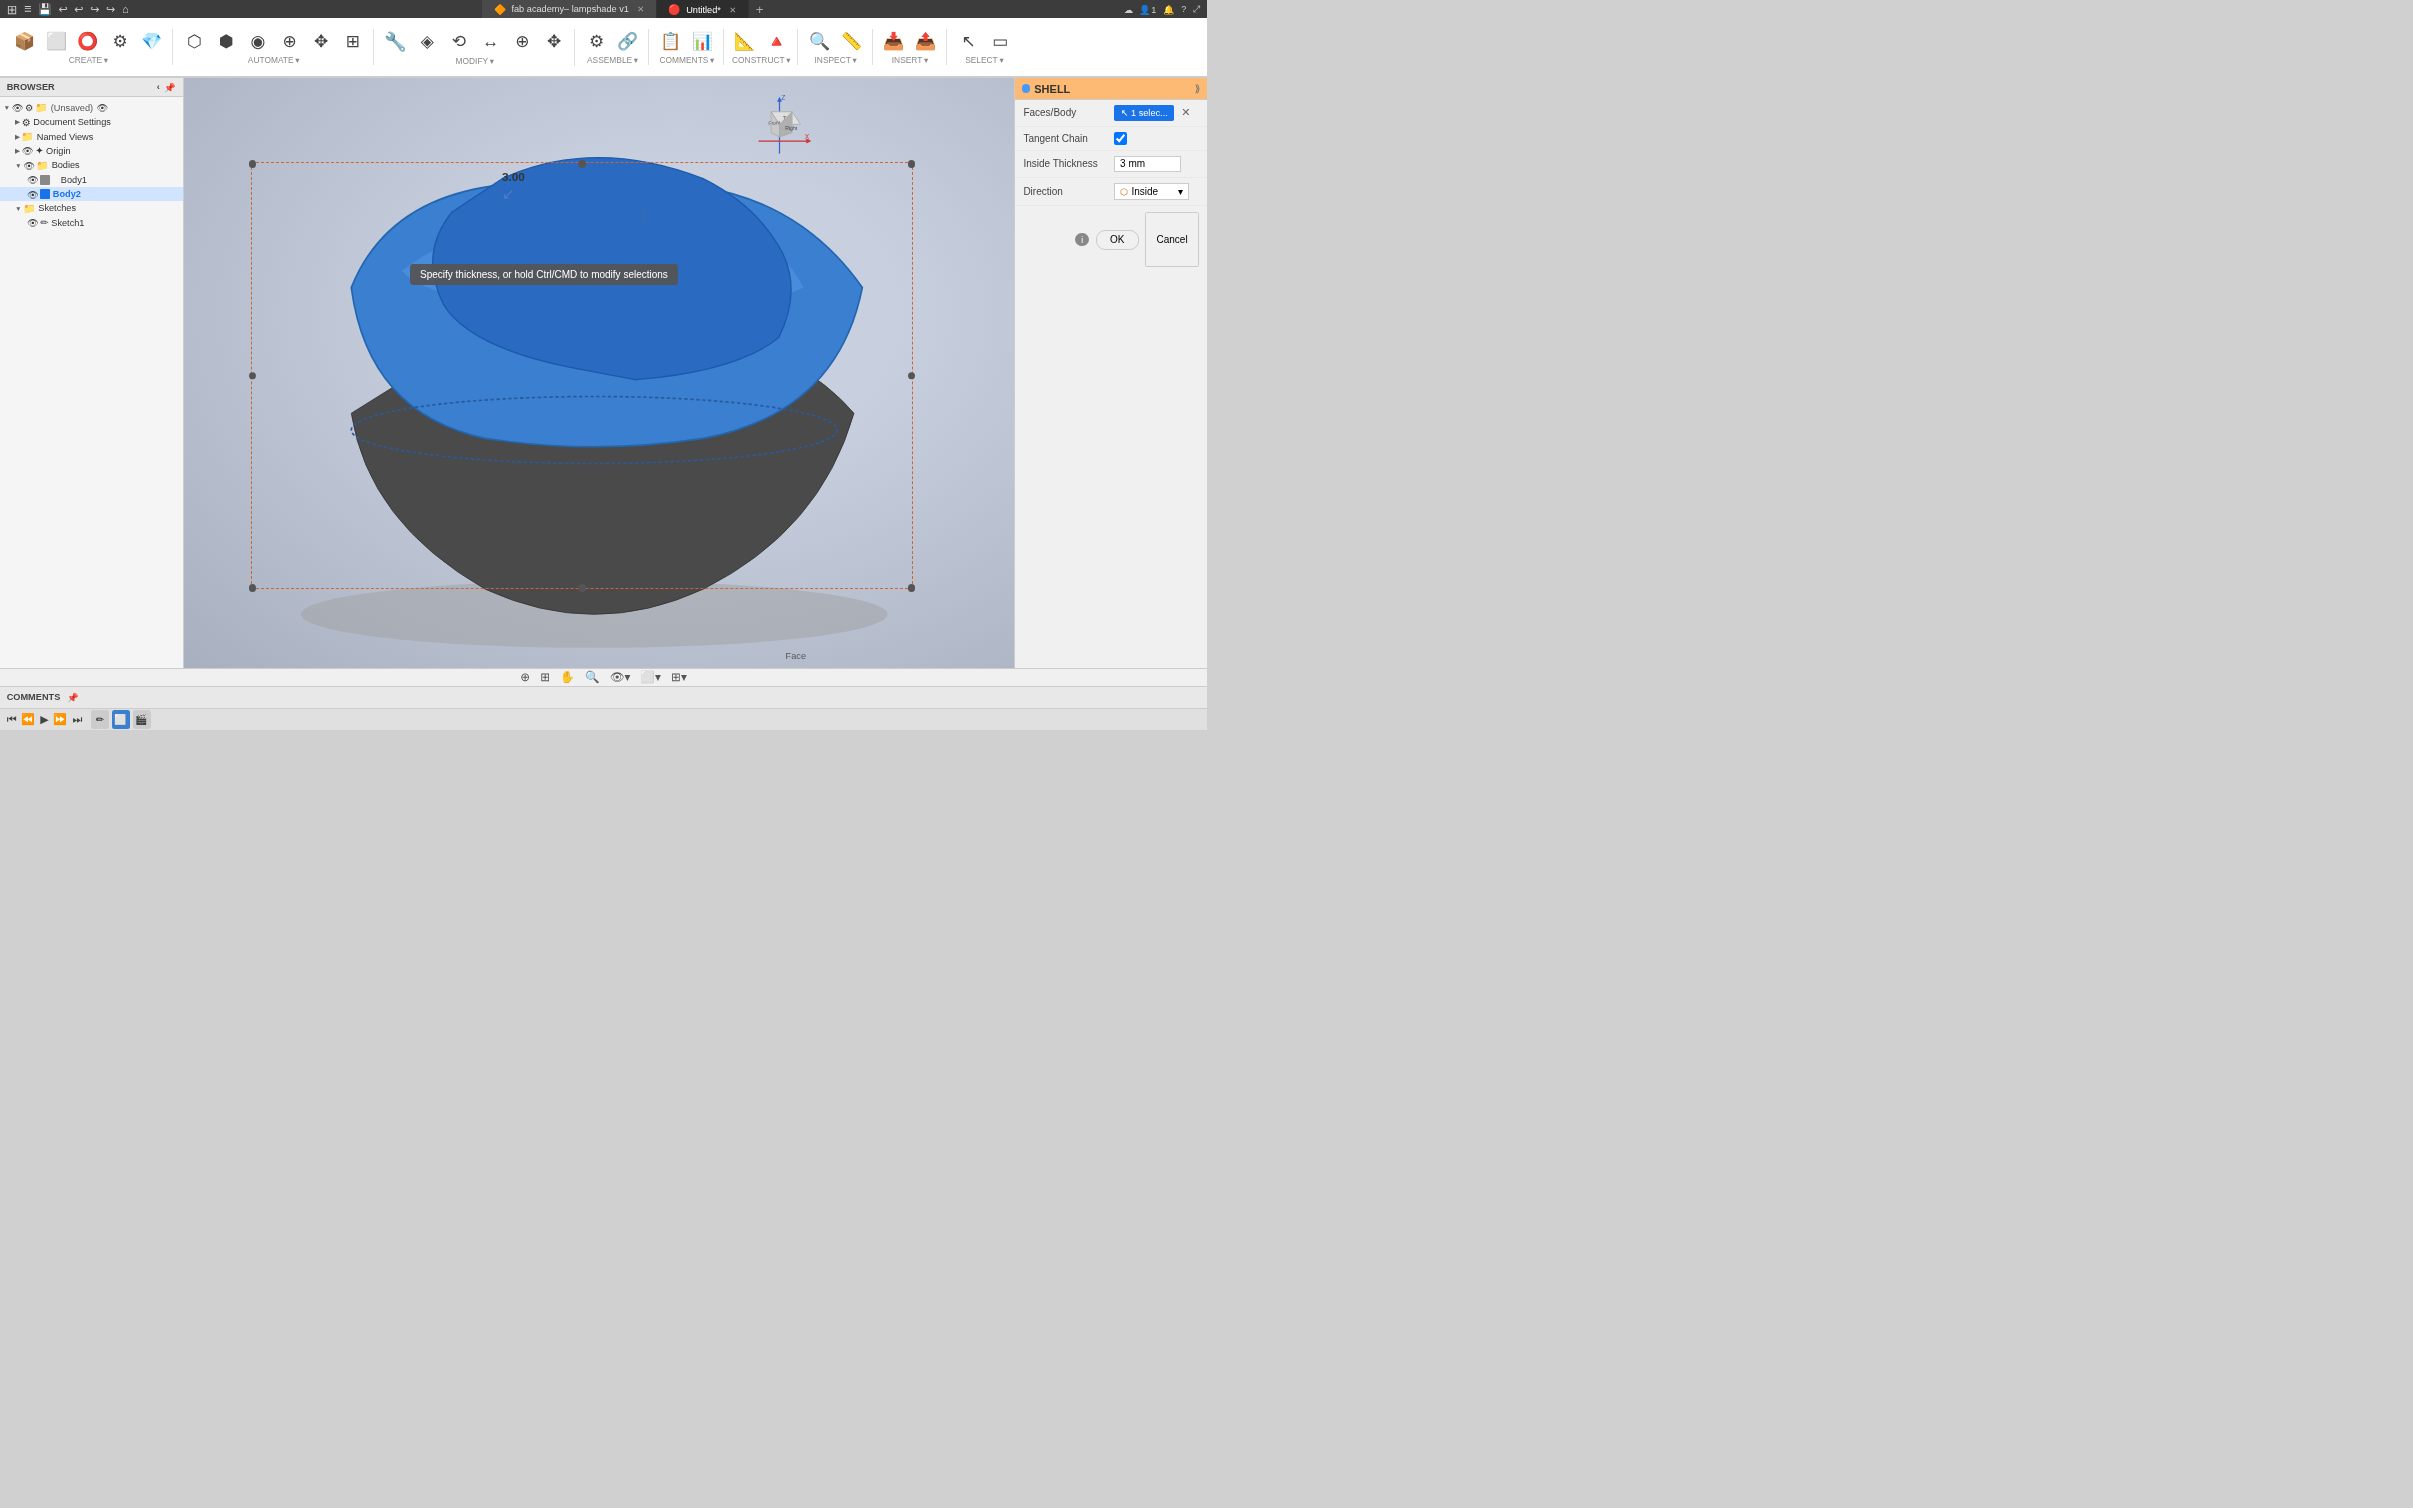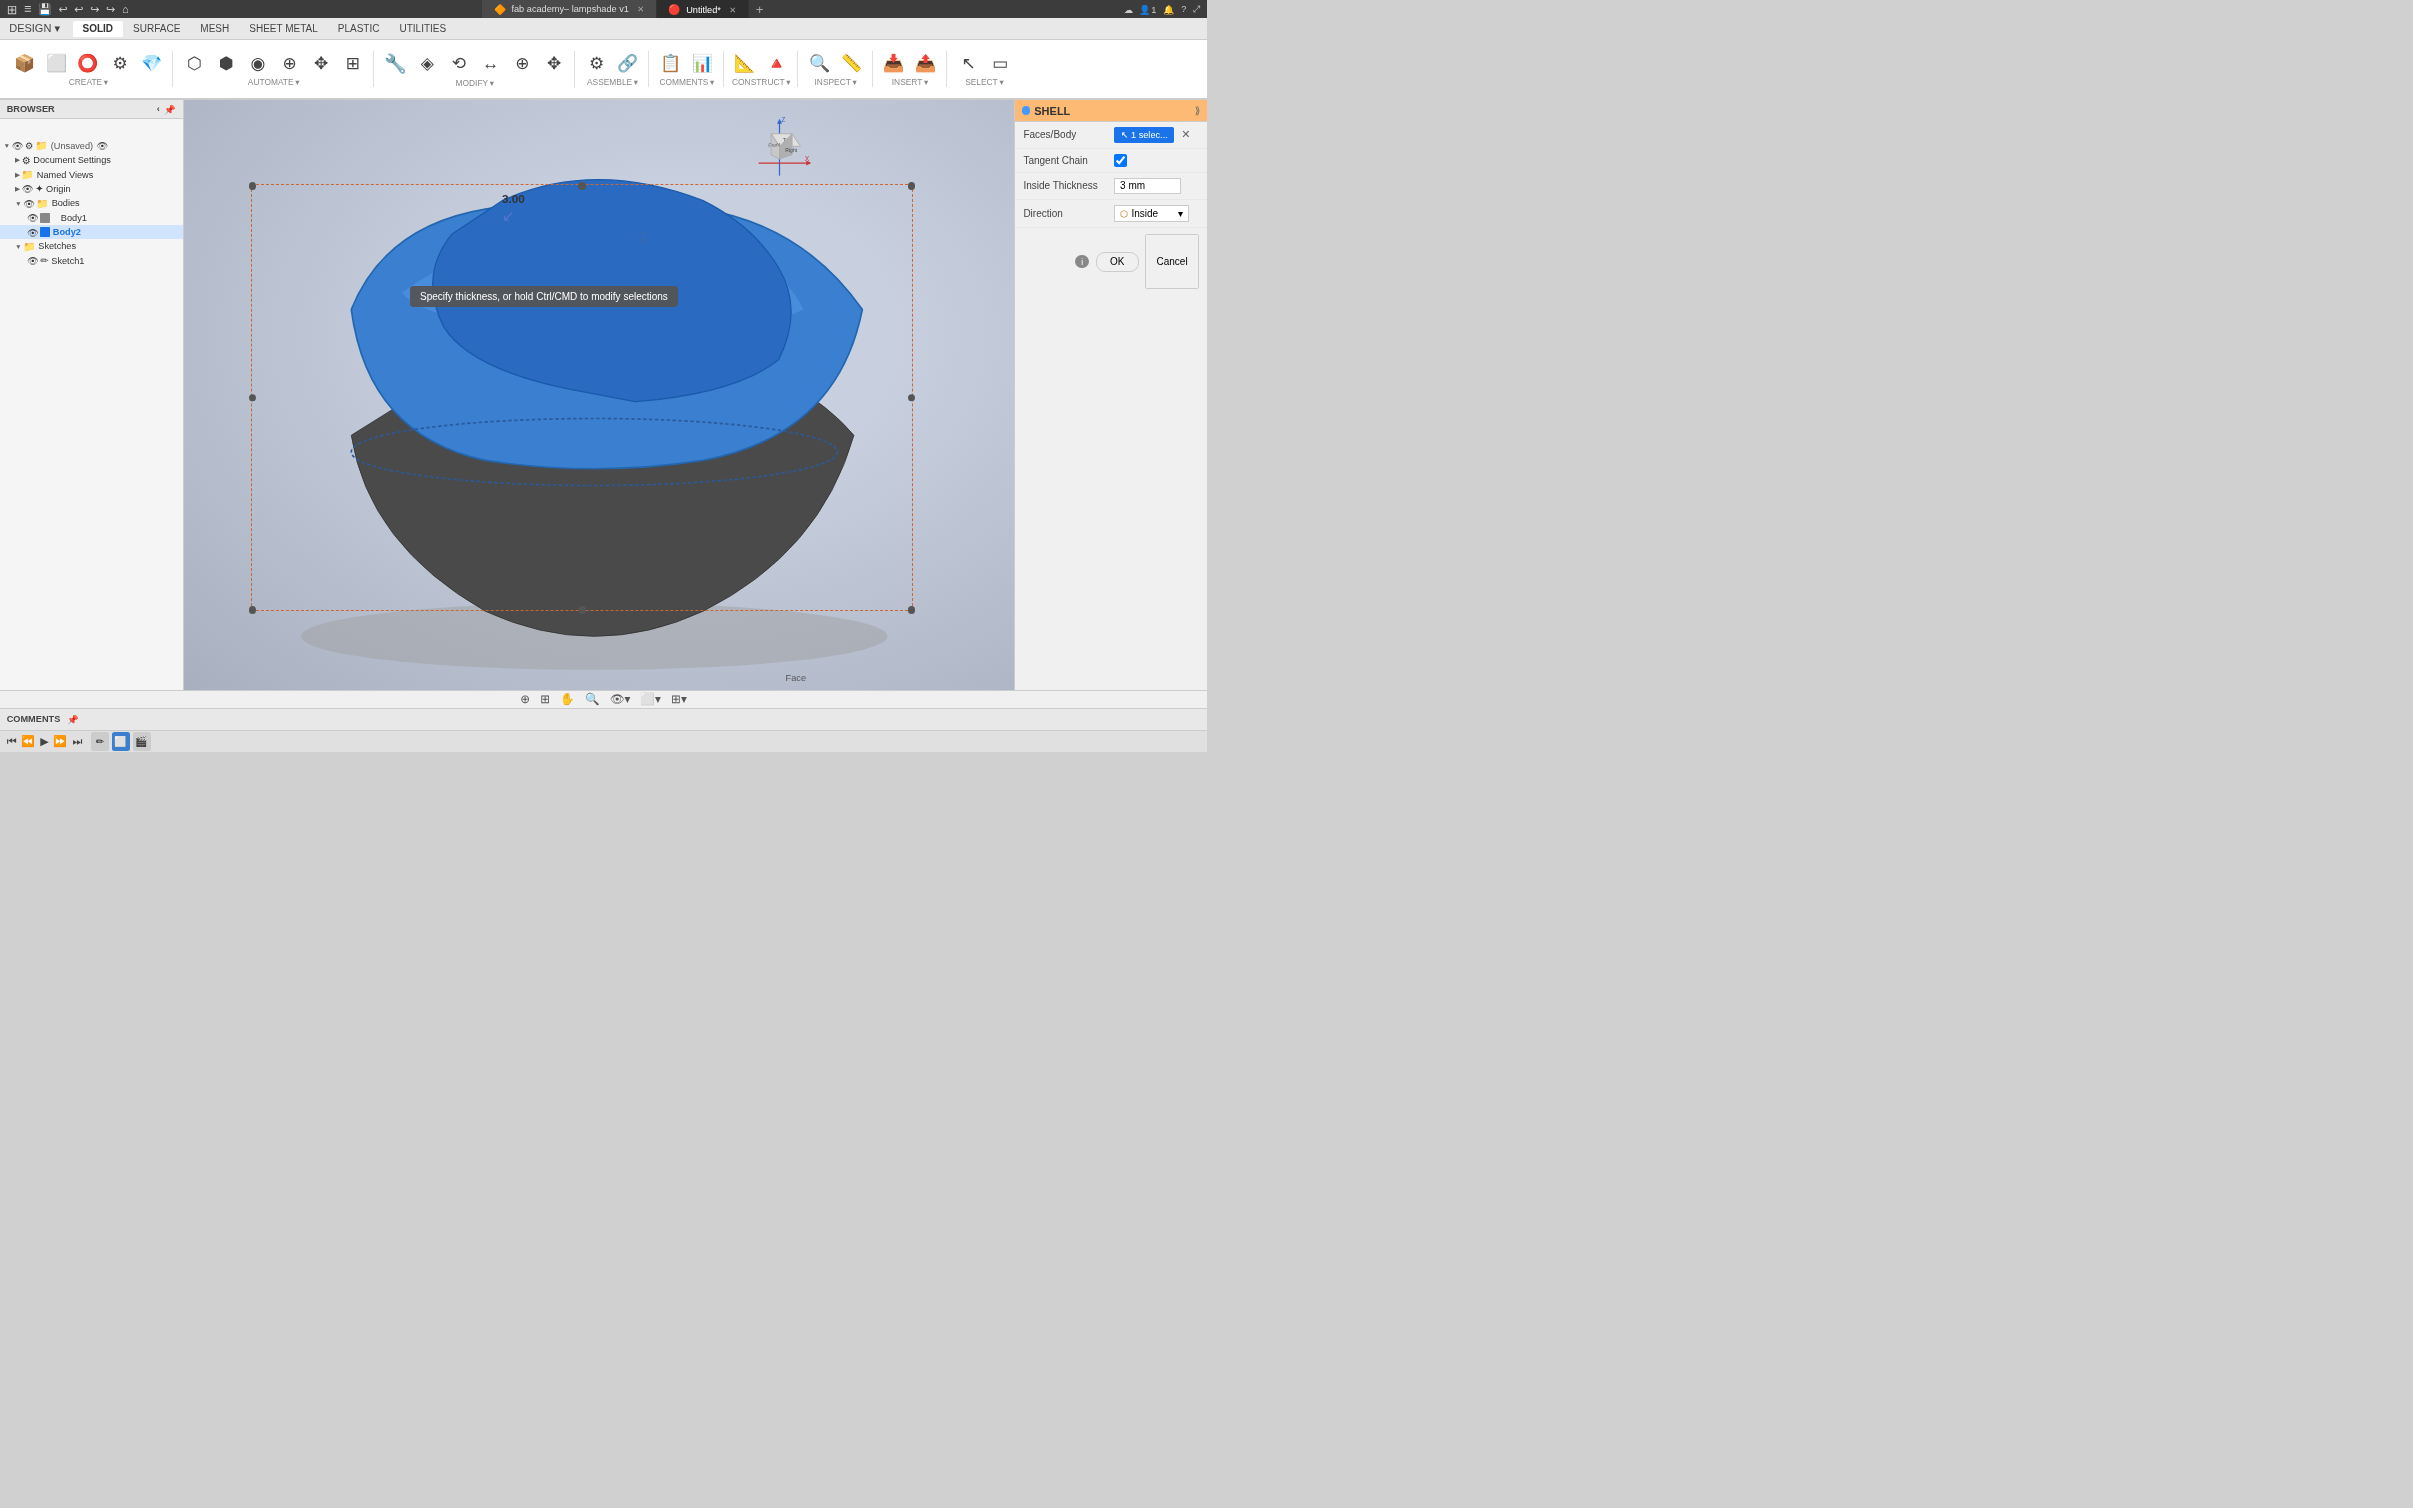--- a/index.html
+++ b/index.html
@@ -139,21 +139,20 @@
       height: calc(754px - 18.4px - 25px - 22px - 22px - 59px - 18.4px - 22px);
     }
 
     
     #sidebar {
       width: 184px;
       background: #f5f5f5;
       border-right: 0.8px solid #ccc;
       display: flex;
       flex-direction: column;
-      gap: 16px;
     }
     .sidebar-header {
       display: flex;
       justify-content: space-between;
       align-items: center;
       padding: 3.4px 6.7px;
       background: #e8e8e8;
       border-bottom: 0.8px solid #ccc;
       font-size: 9.2px;
       font-weight: bold;
@@ -418,31 +417,20 @@
   </div>
   <span>☁</span>
   <span style="font-size:9.2px;">👤1</span>
   <span>🔔</span>
   <span>?</span>
   <span>⤢</span>
 </div>
 
 <div id="toolbar">
 
-  <div class="toolbar-nav">
-    <button class="design-btn">DESIGN ▾</button>
-    <div class="tabs-ribbon" style="display:flex;gap:0;background:none;padding:0;">
-      <div class="ribbon-tab active">SOLID</div>
-      <div class="ribbon-tab">SURFACE</div>
-      <div class="ribbon-tab">MESH</div>
-      <div class="ribbon-tab">SHEET METAL</div>
-      <div class="ribbon-tab">PLASTIC</div>
-      <div class="ribbon-tab">UTILITIES</div>
-    </div>
-  </div>
 
   <div class="toolbar-groups">
 
     <div class="tool-group">
       <div class="tool-group-buttons">
         <button class="tool-btn">
             <span class="icon">📦</span>
           </button>
         <button class="tool-btn">
             <span class="icon">⬜</span>

